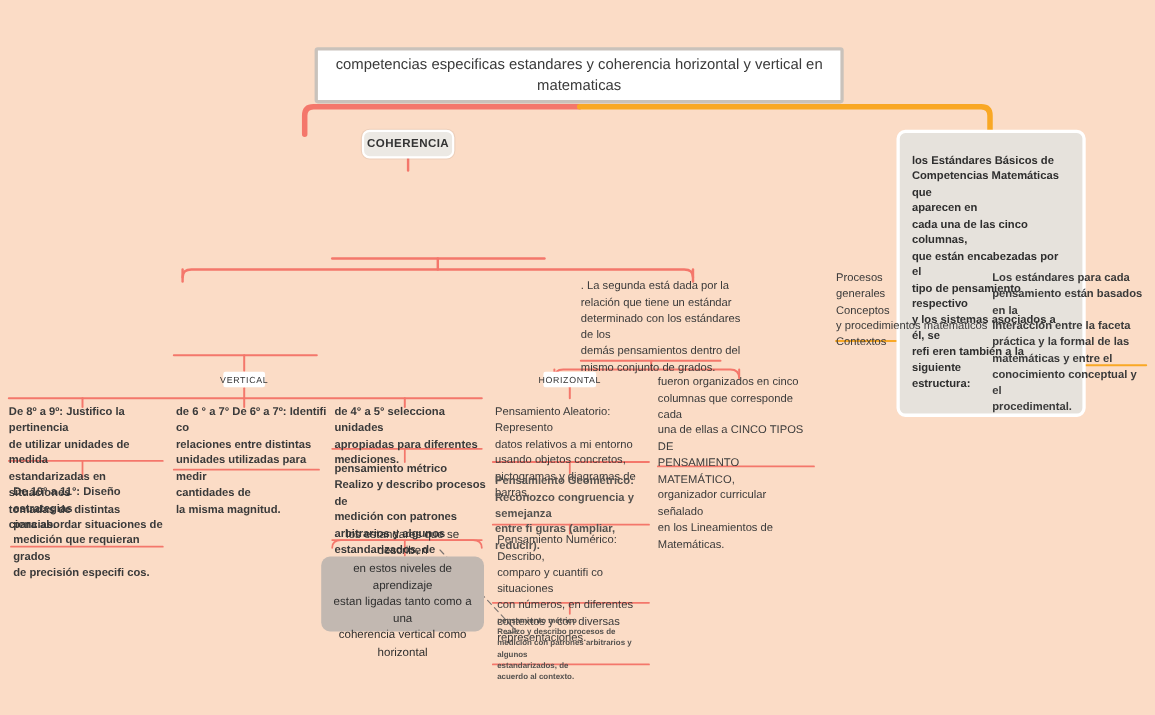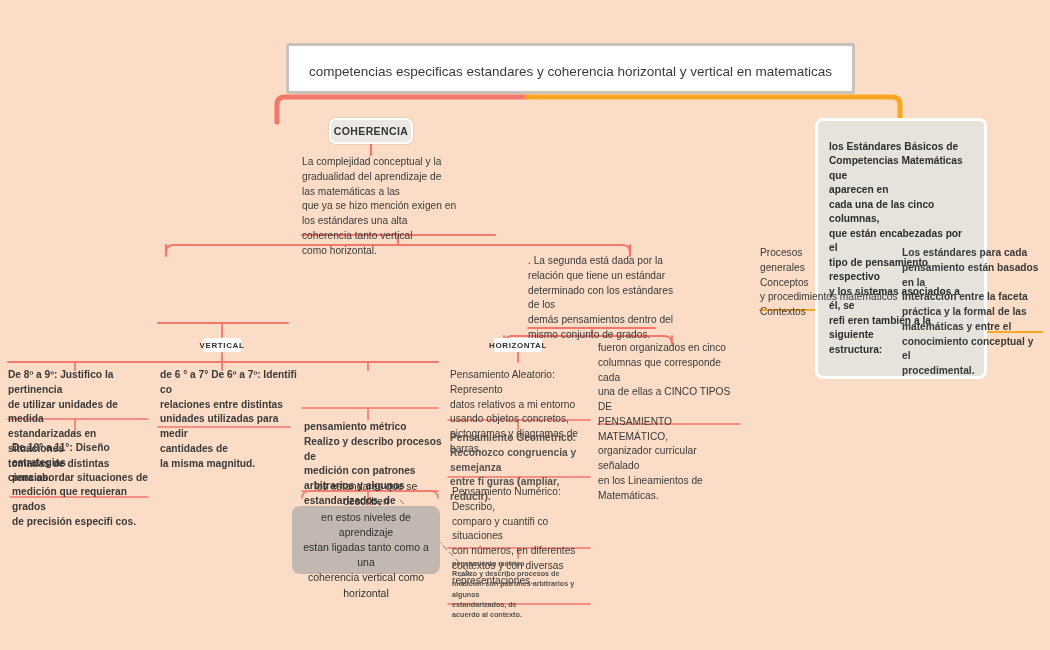--- a/index.html
+++ b/index.html
@@ -64,21 +64,21 @@
   }
 
   
   .tag {
     background: #ffffff;
     border-radius: 2px;
     display: flex;
     align-items: center;
     justify-content: center;
     font-size: 8px;
-    font-weight: bold;
+    font-weight: normal;
     letter-spacing: 0.6px;
     color: #333;
   }
 
   
   .gray-note {
     background: #c2b8b1;
     border-radius: 8px;
     display: flex;
     align-items: center;
@@ -180,35 +180,28 @@
       <path d="M 900 240 L 900 248" stroke="#f9a825" stroke-width="1.8"></path>
       <path d="M 826 256 Q 826 248 834 248 L 966 248 Q 974 248 974 256" stroke="#f9a825" stroke-width="1.8"></path>
       <path d="M 826 248 L 826 250" stroke="#f9a825" stroke-width="1.8"></path>
       <path d="M 974 248 L 974 250" stroke="#f9a825" stroke-width="1.8"></path>
 
       <path d="M 760 310 L 890 310" stroke="#f9a825" stroke-width="1.8"></path>
       <path d="M 900 332 L 1042 332" stroke="#f9a825" stroke-width="1.8"></path>
     </g>
   </svg>
 
-  <div class="node root-box" style="left:286px; top:43px; width:569px; height:51px;align-items:flex-end;">
+  <div class="node root-box" style="left:286px; top:43px; width:481px; height:51px;">
     <span>competencias especificas estandares y coherencia horizontal y vertical en matematicas</span>
   </div>
 
   <div class="node pill" style="left:329px; top:118px; width:84px; height:26px;">
     <span>COHERENCIA</span>
   </div>
 
-  <div class="node txt" style="left:302px; top:155px; width:160px;">La complejidad conceptual y la
-gradualidad del aprendizaje de
-las matemáticas a las
-que ya se hizo mención exigen en
-los estándares una alta
-coherencia tanto vertical
-como horizontal.</div>
 
 
   <div class="node txt" style="left:528px; top:254px; width:152px;">. La segunda está  dada por la
 relación que tiene un estándar
 determinado con los estándares
 de los
 demás pensamientos dentro del
 mismo conjunto de grados.</div>
 
   <div class="node tag" style="left:203px; top:338px; width:38px; height:14px;">
@@ -228,20 +221,23 @@
 para abordar situaciones de
 medición que requieran grados
 de precisión especifi cos.</div>
 
   <div class="node txt bold" style="left:160px; top:368px; width:146px;">de 6 ° a 7° De 6º a 7º: Identifi co
 relaciones entre distintas
 unidades utilizadas para medir
 cantidades de
 la misma magnitud.</div>
 
+  <div class="node txt bold" style="left:304px; top:368px; width:140px;">de 4° a 5° selecciona unidades
+apropiadas para diferentes
+mediciones.</div>
 
   <div class="node txt bold" style="left:304px; top:420px; width:140px;">pensamiento métrico
 Realizo y describo procesos de
 medición con patrones
 arbitrarios y algunos
 estandarizados, de
 acuerdo al contexto.</div>
 
   <div class="node txt" style="left:450px; top:368px; width:144px;">Pensamiento Aleatorio: Represento
 datos relativos a mi entorno

